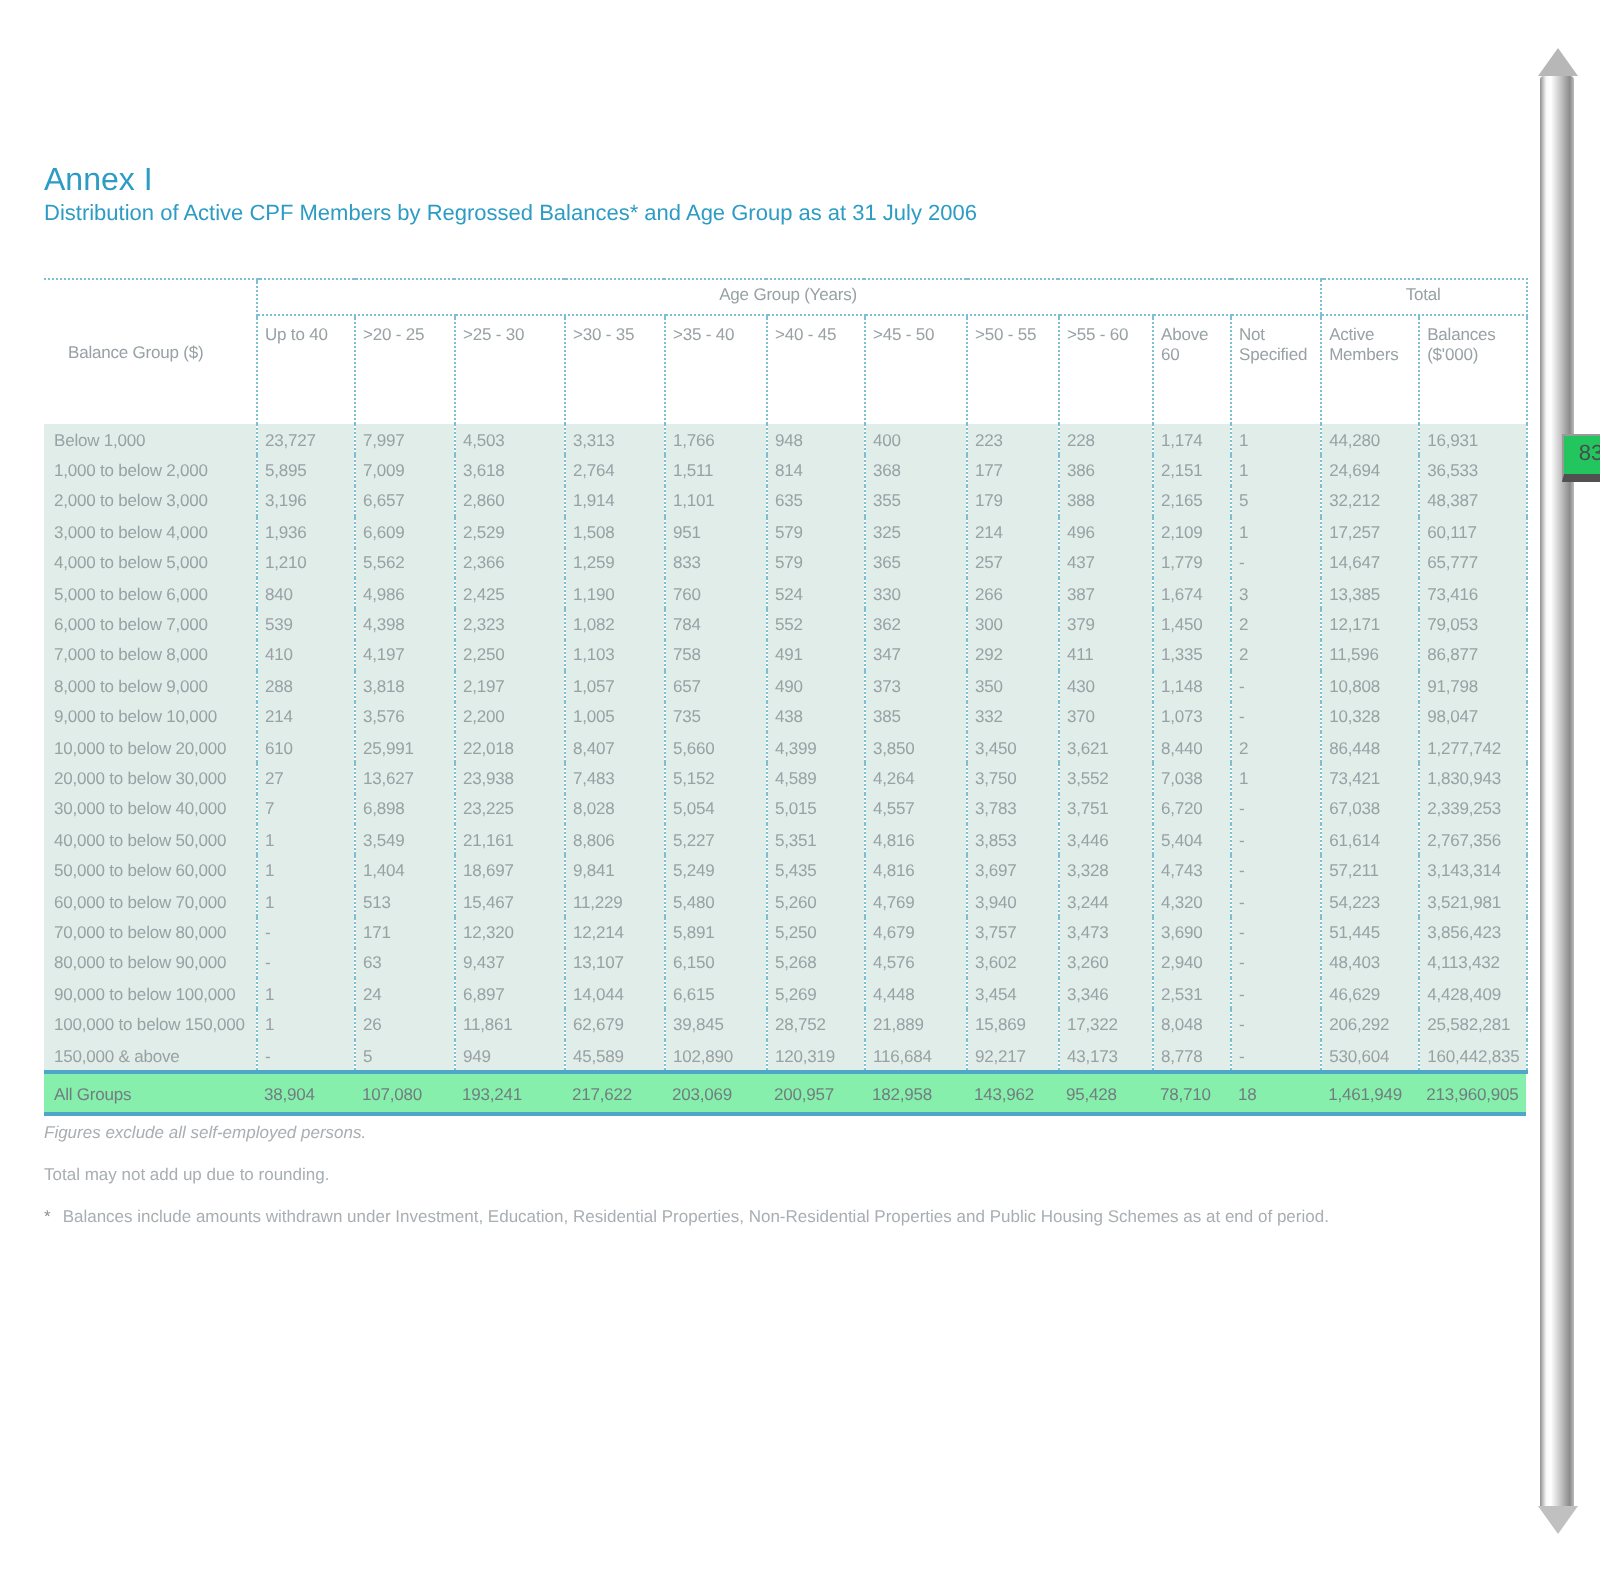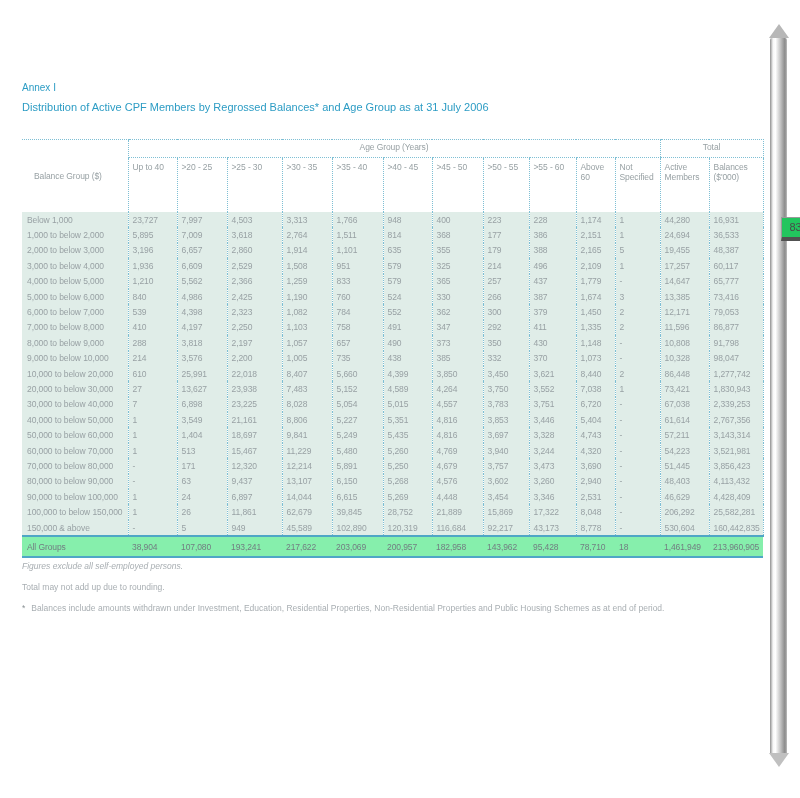--- a/index.html
+++ b/index.html
@@ -1,18 +1,18 @@
 <!DOCTYPE html>
 <html><head>
 <meta charset="utf-8">
 <style>
   html,body{margin:0;padding:0;background:#fff;}
   body{width:800px;height:798px;position:relative;font-family:"Liberation Sans",sans-serif;overflow:hidden;}
 
-  .annex{position:absolute;left:22px;top:82px;font-size:10px;color:#2C9CC4;}
+  .annex{position:absolute;left:22px;top:82px;font-size:16px;color:#2C9CC4;}
   .doc-title{position:absolute;left:22px;top:101px;font-size:11px;color:#2C9CC4;white-space:nowrap;}
 
   table.cpf{position:absolute;left:22px;top:139px;width:741px;border-collapse:collapse;table-layout:fixed;
     font-size:8.5px;color:#98A1A4;letter-spacing:-0.1px;}
   table.cpf th{font-weight:normal;}
   thead tr.group-row th{border-top:1px dotted #7EBFD4;height:15px;}
   th.group-head{border-bottom:1px dotted #7EBFD4;text-align:center;padding:2px 0 0 0;vertical-align:top;}
   th.balance-head{text-align:left;vertical-align:middle;padding-left:12px;}
   tr.cols-row th{border-left:1px dotted #7EBFD4;text-align:left;vertical-align:top;
     padding:4px 2px 0 4px;height:50px;white-space:normal;line-height:10px;}
@@ -129,21 +129,21 @@
         <td>6,657</td>
         <td>2,860</td>
         <td>1,914</td>
         <td>1,101</td>
         <td>635</td>
         <td>355</td>
         <td>179</td>
         <td>388</td>
         <td>2,165</td>
         <td>5</td>
-        <td>19,455</td>
+        <td>32,212</td>
         <td>48,387</td>
       </tr>
       <tr>
         <td class="row-label">3,000 to below 4,000</td>
         <td>1,936</td>
         <td>6,609</td>
         <td>2,529</td>
         <td>1,508</td>
         <td>951</td>
         <td>579</td>

